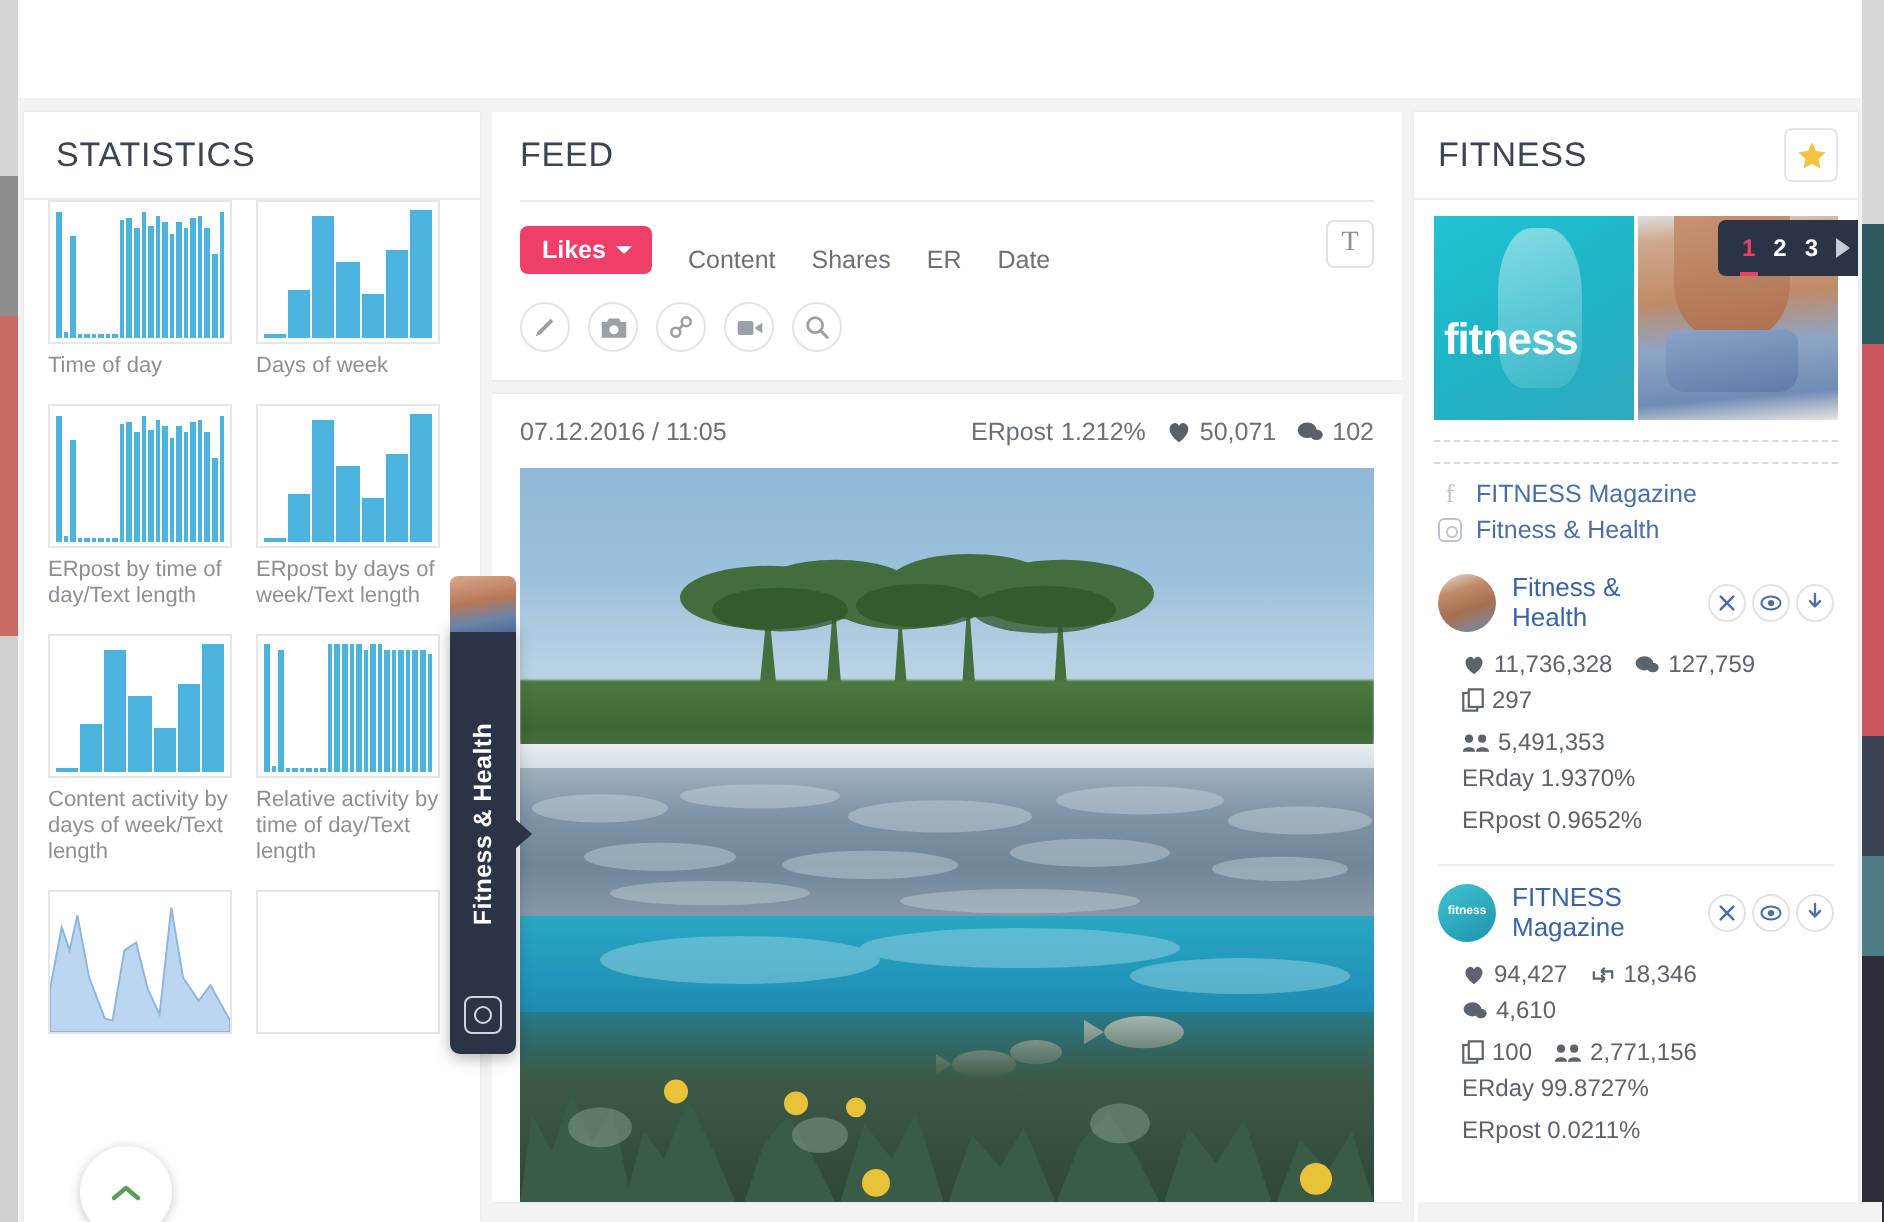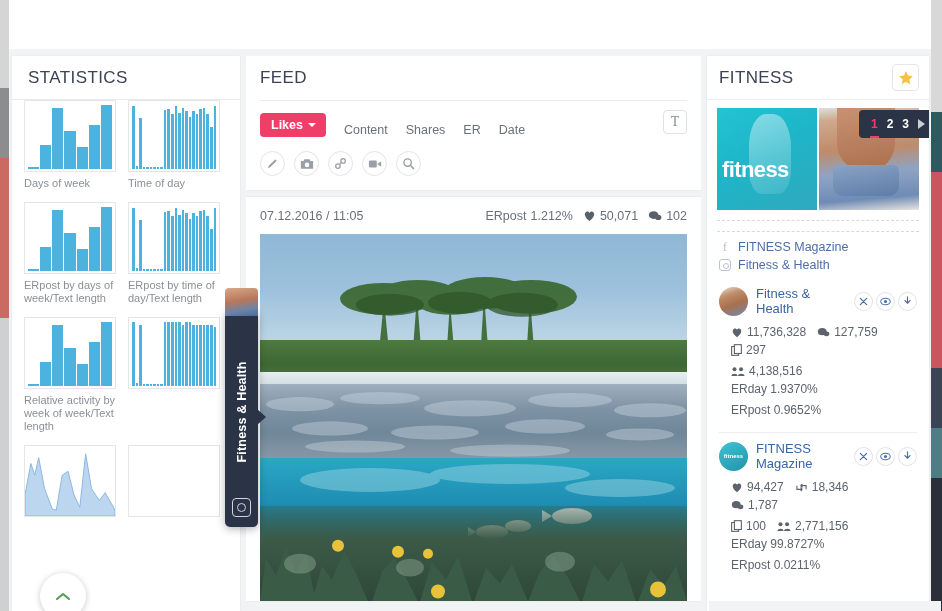--- a/index.html
+++ b/index.html
@@ -337,32 +337,66 @@
       <div class="panel-head">
         <h2>STATISTICS</h2>
       </div>
 
 
       <div class="thumb-grid">
 
         <div class="thumb-row">
           <div class="thumb">
             <div class="plot">
+                <div class="bars many">
+              <div class="bar" style="height:98%"></div>
+                  <div class="bar" style="height:4%"></div>
+              <div class="bar" style="height:80%"></div>
+                  <div class="bar" style="height:3%"></div>
+              <div class="bar" style="height:3%"></div>
+                  <div class="bar" style="height:3%"></div>
+              <div class="bar" style="height:3%"></div>
+                  <div class="bar" style="height:3%"></div>
+              <div class="bar" style="height:3%"></div>
+                  <div class="bar" style="height:92%"></div>
+              <div class="bar" style="height:94%"></div>
+                  <div class="bar" style="height:86%"></div>
+              <div class="bar" style="height:98%"></div>
+                  <div class="bar" style="height:88%"></div>
+              <div class="bar" style="height:96%"></div>
+                  <div class="bar" style="height:90%"></div>
+              <div class="bar" style="height:82%"></div>
+                  <div class="bar" style="height:90%"></div>
+              <div class="bar" style="height:86%"></div>
+                  <div class="bar" style="height:94%"></div>
+              <div class="bar" style="height:96%"></div>
+                  <div class="bar" style="height:86%"></div>
+              <div class="bar" style="height:66%"></div>
+                  <div class="bar" style="height:98%"></div>
+            </div>
+              </div>
+            <div class="cap">Time of day</div>
+          </div>
+          <div class="thumb">
+            <div class="plot">
                 <div class="bars few">
               <div class="bar" style="height:3%"></div>
                   <div class="bar" style="height:38%"></div>
               <div class="bar" style="height:96%"></div>
                   <div class="bar" style="height:60%"></div>
               <div class="bar" style="height:35%"></div>
                   <div class="bar" style="height:68%"></div>
               <div class="bar" style="height:100%"></div>
             </div>
               </div>
             <div class="cap">Days of week</div>
           </div>
+        </div>
+
+        <div class="thumb-row">
           <div class="thumb">
             <div class="plot">
                 <div class="bars many">
               <div class="bar" style="height:98%"></div>
                   <div class="bar" style="height:4%"></div>
               <div class="bar" style="height:80%"></div>
                   <div class="bar" style="height:3%"></div>
               <div class="bar" style="height:3%"></div>
                   <div class="bar" style="height:3%"></div>
               <div class="bar" style="height:3%"></div>
@@ -378,86 +412,52 @@
               <div class="bar" style="height:82%"></div>
                   <div class="bar" style="height:90%"></div>
               <div class="bar" style="height:86%"></div>
                   <div class="bar" style="height:94%"></div>
               <div class="bar" style="height:96%"></div>
                   <div class="bar" style="height:86%"></div>
               <div class="bar" style="height:66%"></div>
                   <div class="bar" style="height:98%"></div>
             </div>
               </div>
-            <div class="cap">Time of day</div>
+            <div class="cap">ERpost by time of day/Text length</div>
+          </div>
+          <div class="thumb">
+            <div class="plot">
+                <div class="bars few">
+              <div class="bar" style="height:3%"></div>
+                  <div class="bar" style="height:38%"></div>
+              <div class="bar" style="height:96%"></div>
+                  <div class="bar" style="height:60%"></div>
+              <div class="bar" style="height:35%"></div>
+                  <div class="bar" style="height:68%"></div>
+              <div class="bar" style="height:100%"></div>
+            </div>
+              </div>
+            <div class="cap">ERpost by days of week/Text length</div>
           </div>
         </div>
 
         <div class="thumb-row">
           <div class="thumb">
             <div class="plot">
                 <div class="bars few">
               <div class="bar" style="height:3%"></div>
                   <div class="bar" style="height:38%"></div>
               <div class="bar" style="height:96%"></div>
                   <div class="bar" style="height:60%"></div>
               <div class="bar" style="height:35%"></div>
                   <div class="bar" style="height:68%"></div>
               <div class="bar" style="height:100%"></div>
             </div>
               </div>
-            <div class="cap">ERpost by days of week/Text length</div>
-          </div>
-          <div class="thumb">
-            <div class="plot">
-                <div class="bars many">
-              <div class="bar" style="height:98%"></div>
-                  <div class="bar" style="height:4%"></div>
-              <div class="bar" style="height:80%"></div>
-                  <div class="bar" style="height:3%"></div>
-              <div class="bar" style="height:3%"></div>
-                  <div class="bar" style="height:3%"></div>
-              <div class="bar" style="height:3%"></div>
-                  <div class="bar" style="height:3%"></div>
-              <div class="bar" style="height:3%"></div>
-                  <div class="bar" style="height:92%"></div>
-              <div class="bar" style="height:94%"></div>
-                  <div class="bar" style="height:86%"></div>
-              <div class="bar" style="height:98%"></div>
-                  <div class="bar" style="height:88%"></div>
-              <div class="bar" style="height:96%"></div>
-                  <div class="bar" style="height:90%"></div>
-              <div class="bar" style="height:82%"></div>
-                  <div class="bar" style="height:90%"></div>
-              <div class="bar" style="height:86%"></div>
-                  <div class="bar" style="height:94%"></div>
-              <div class="bar" style="height:96%"></div>
-                  <div class="bar" style="height:86%"></div>
-              <div class="bar" style="height:66%"></div>
-                  <div class="bar" style="height:98%"></div>
-            </div>
-              </div>
-            <div class="cap">ERpost by time of day/Text length</div>
-          </div>
-        </div>
-
-        <div class="thumb-row">
-          <div class="thumb">
-            <div class="plot">
-                <div class="bars few">
-              <div class="bar" style="height:3%"></div>
-                  <div class="bar" style="height:38%"></div>
-              <div class="bar" style="height:96%"></div>
-                  <div class="bar" style="height:60%"></div>
-              <div class="bar" style="height:35%"></div>
-                  <div class="bar" style="height:68%"></div>
-              <div class="bar" style="height:100%"></div>
-            </div>
-              </div>
-            <div class="cap">Relative activity by week of week/Text length</div>
+            <div class="cap">Content activity by days of week/Text length</div>
           </div>
           <div class="thumb">
             <div class="plot">
                 <div class="bars many">
               <div class="bar" style="height:100%"></div>
                   <div class="bar" style="height:4%"></div>
               <div class="bar" style="height:96%"></div>
                   <div class="bar" style="height:3%"></div>
               <div class="bar" style="height:3%"></div>
                   <div class="bar" style="height:3%"></div>
@@ -474,20 +474,21 @@
               <div class="bar" style="height:100%"></div>
                   <div class="bar" style="height:96%"></div>
               <div class="bar" style="height:96%"></div>
                   <div class="bar" style="height:96%"></div>
               <div class="bar" style="height:96%"></div>
                   <div class="bar" style="height:96%"></div>
               <div class="bar" style="height:96%"></div>
                   <div class="bar" style="height:92%"></div>
             </div>
               </div>
+            <div class="cap">Relative activity by time of day/Text length</div>
           </div>
         </div>
 
         <div class="thumb-row">
           <div class="thumb">
             <div class="plot">
                 <div class="area-plot">
               <svg viewBox="0 0 92 72" preserveAspectRatio="none">
                 <path d="M0,50 L6,18 L10,30 L14,12 L20,44 L28,65 L32,66 L38,30 L44,26 L50,50 L56,63 L62,8 L68,44 L76,56 L82,48 L92,66 L92,72 L0,72 Z" fill="#bdd6f0" stroke="#8ab6e0" stroke-width="1"></path>
               </svg>
@@ -782,21 +783,21 @@
             </span>
           </div>
           <div class="mline">
             <span class="m">
               <svg width="14" height="11" viewBox="0 0 16 12">
                 <circle cx="4" cy="3.5" r="2.3" fill="#5c636c"></circle>
                   <circle cx="11.5" cy="3.5" r="2.3" fill="#5c636c"></circle>
                 <path d="M0.5 11 C0.5 7.6 7.5 7.6 7.5 11 Z" fill="#5c636c"></path>
                 <path d="M8 11 C8 7.6 15.5 7.6 15.5 11 Z" fill="#5c636c"></path>
               </svg>
-              <span>4,138,516</span>
+              <span>5,491,353</span>
             </span>
             <span class="plain">ERday 1.9370%</span>
           </div>
           <div class="mline">
             <span class="plain">ERpost 0.9652%</span>
           </div>
         </div>
       </div>
 
       <div class="sep-line"></div>
@@ -837,21 +838,21 @@
                 <path d="M2 4 V8 H8 M8 8 L6 6 M8 8 L6 10" fill="none" stroke="#5c636c" stroke-width="1.2"></path>
                 <path d="M12 8 V4 H6 M6 4 L8 2 M6 4 L8 6" fill="none" stroke="#5c636c" stroke-width="1.2"></path>
               </svg>
               <span>18,346</span>
             </span>
             <span class="m">
               <svg width="13" height="11" viewBox="0 0 15 13">
                   <ellipse cx="6" cy="5.5" rx="5.2" ry="4.2" fill="#5c636c"></ellipse>
                   <ellipse cx="11" cy="8" rx="3.4" ry="2.8" fill="#5c636c"></ellipse>
                 </svg>
-              <span>1,787</span>
+              <span>4,610</span>
             </span>
           </div>
           <div class="mline">
             <span class="m">
               <svg width="11" height="12" viewBox="0 0 12 13">
                 <rect x="0.7" y="2.7" width="7.6" height="9.6" fill="none" stroke="#5c636c" stroke-width="1.2"></rect>
                 <rect x="3.7" y="0.7" width="7.6" height="9.6" fill="#fff" stroke="#5c636c" stroke-width="1.2"></rect>
               </svg>
               <span>100</span>
             </span>

